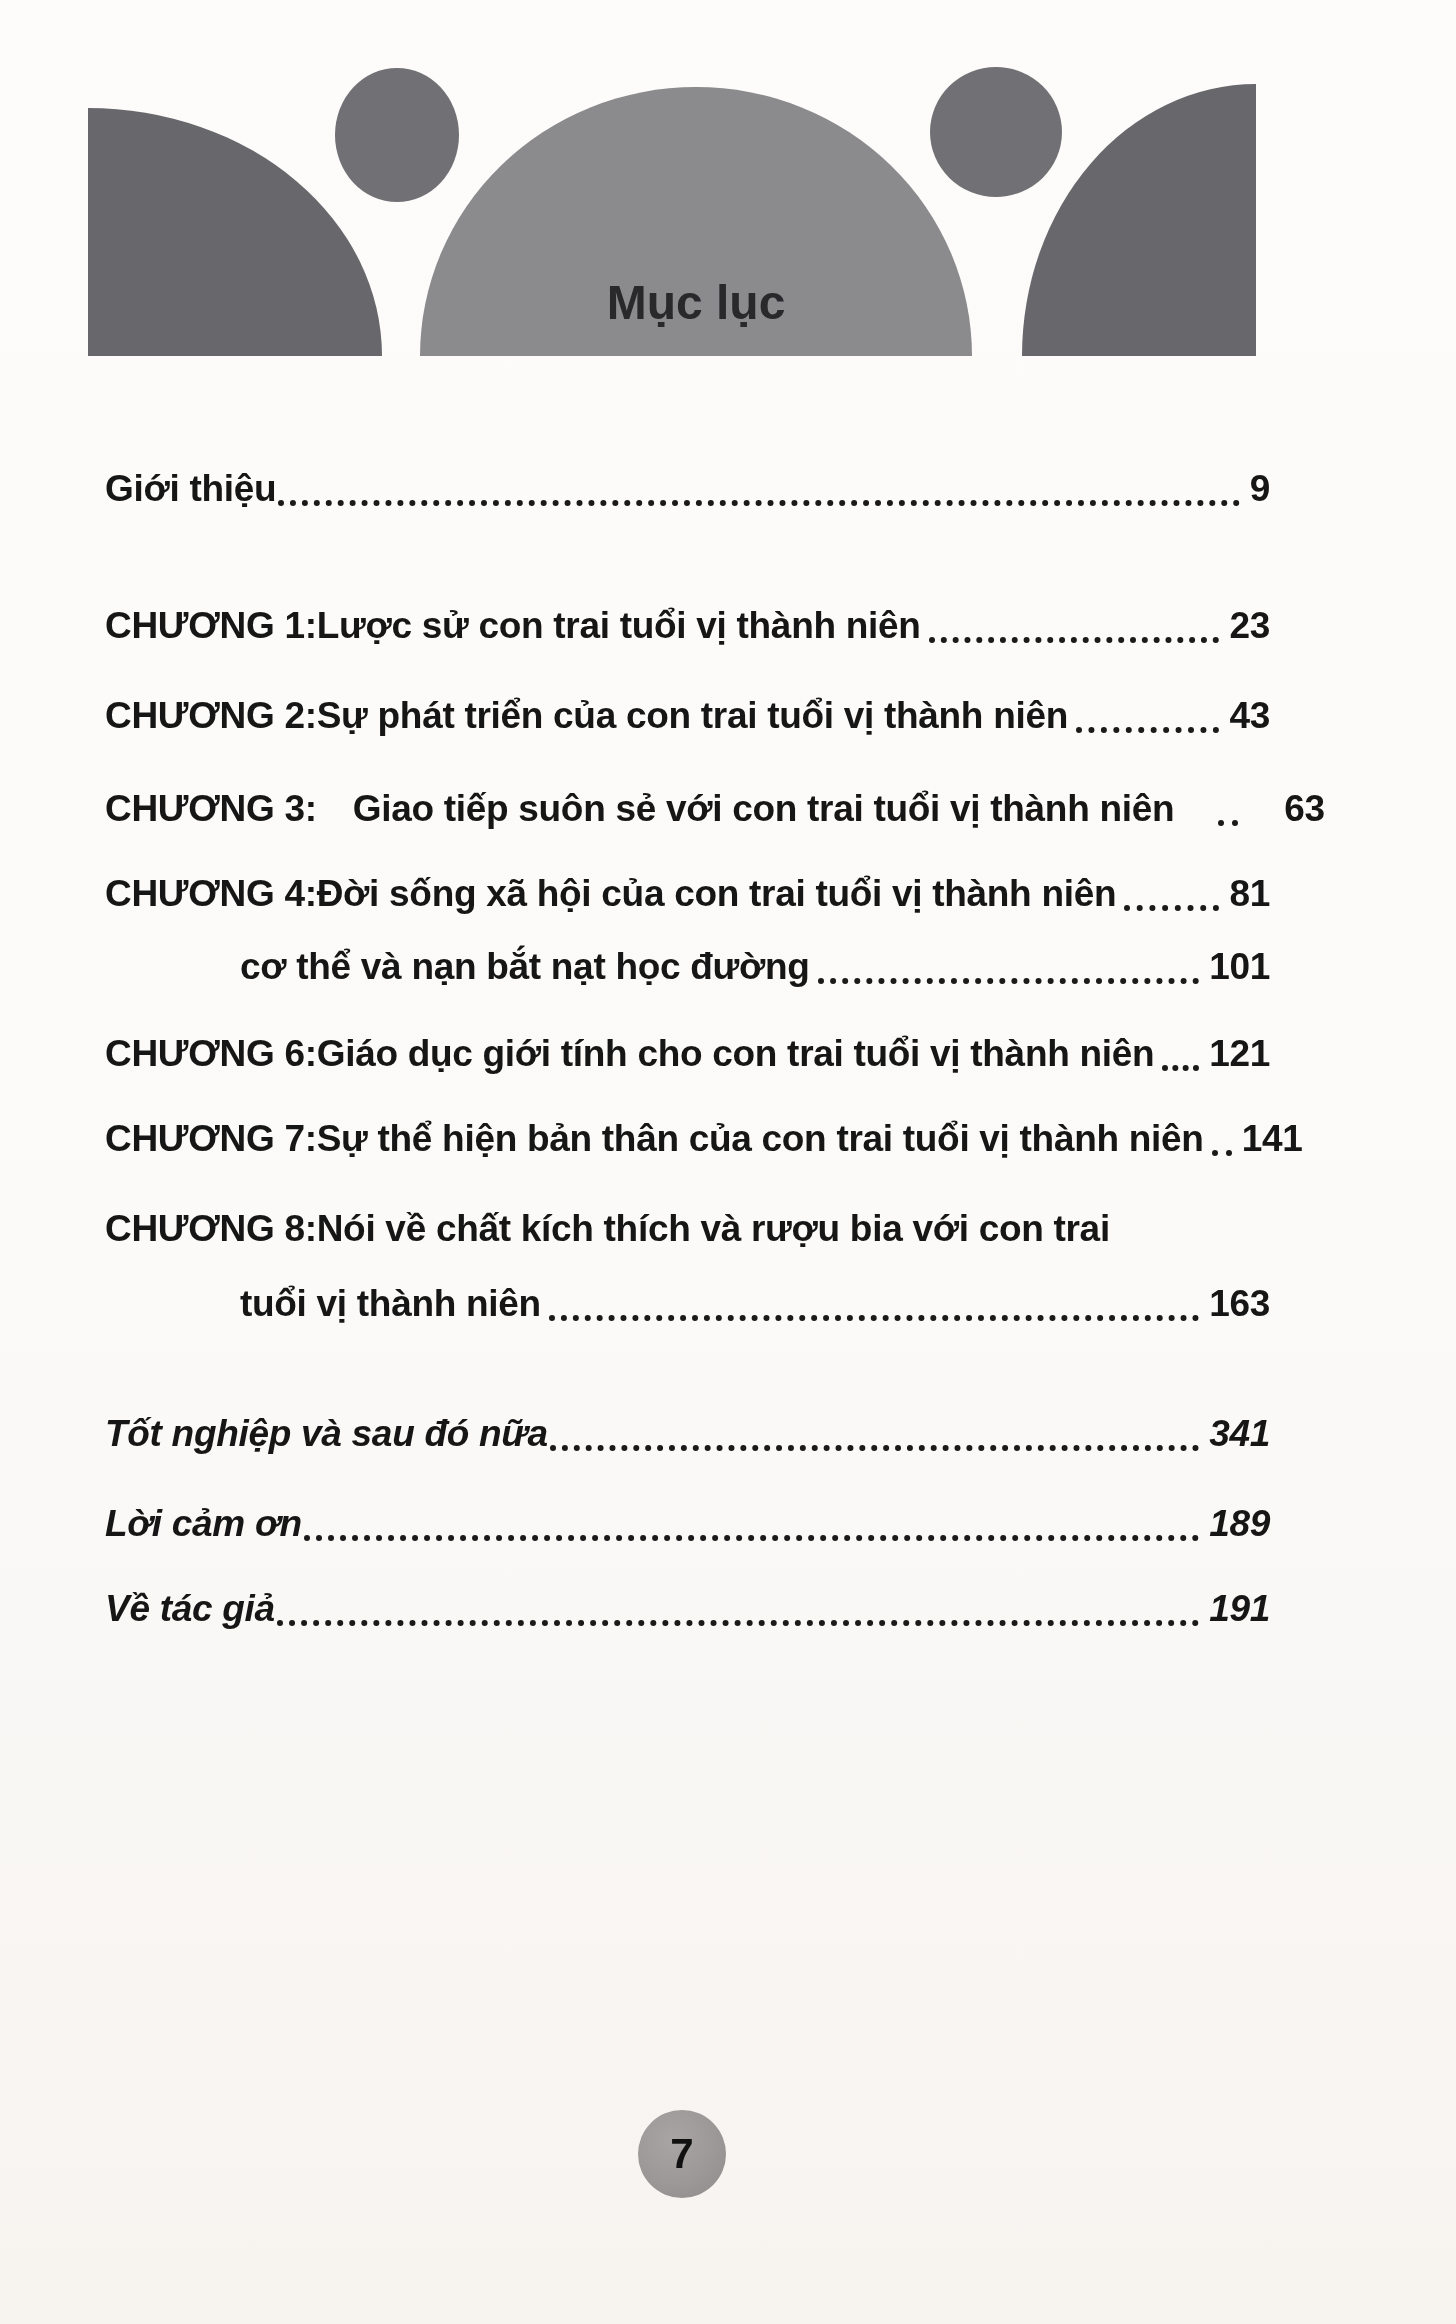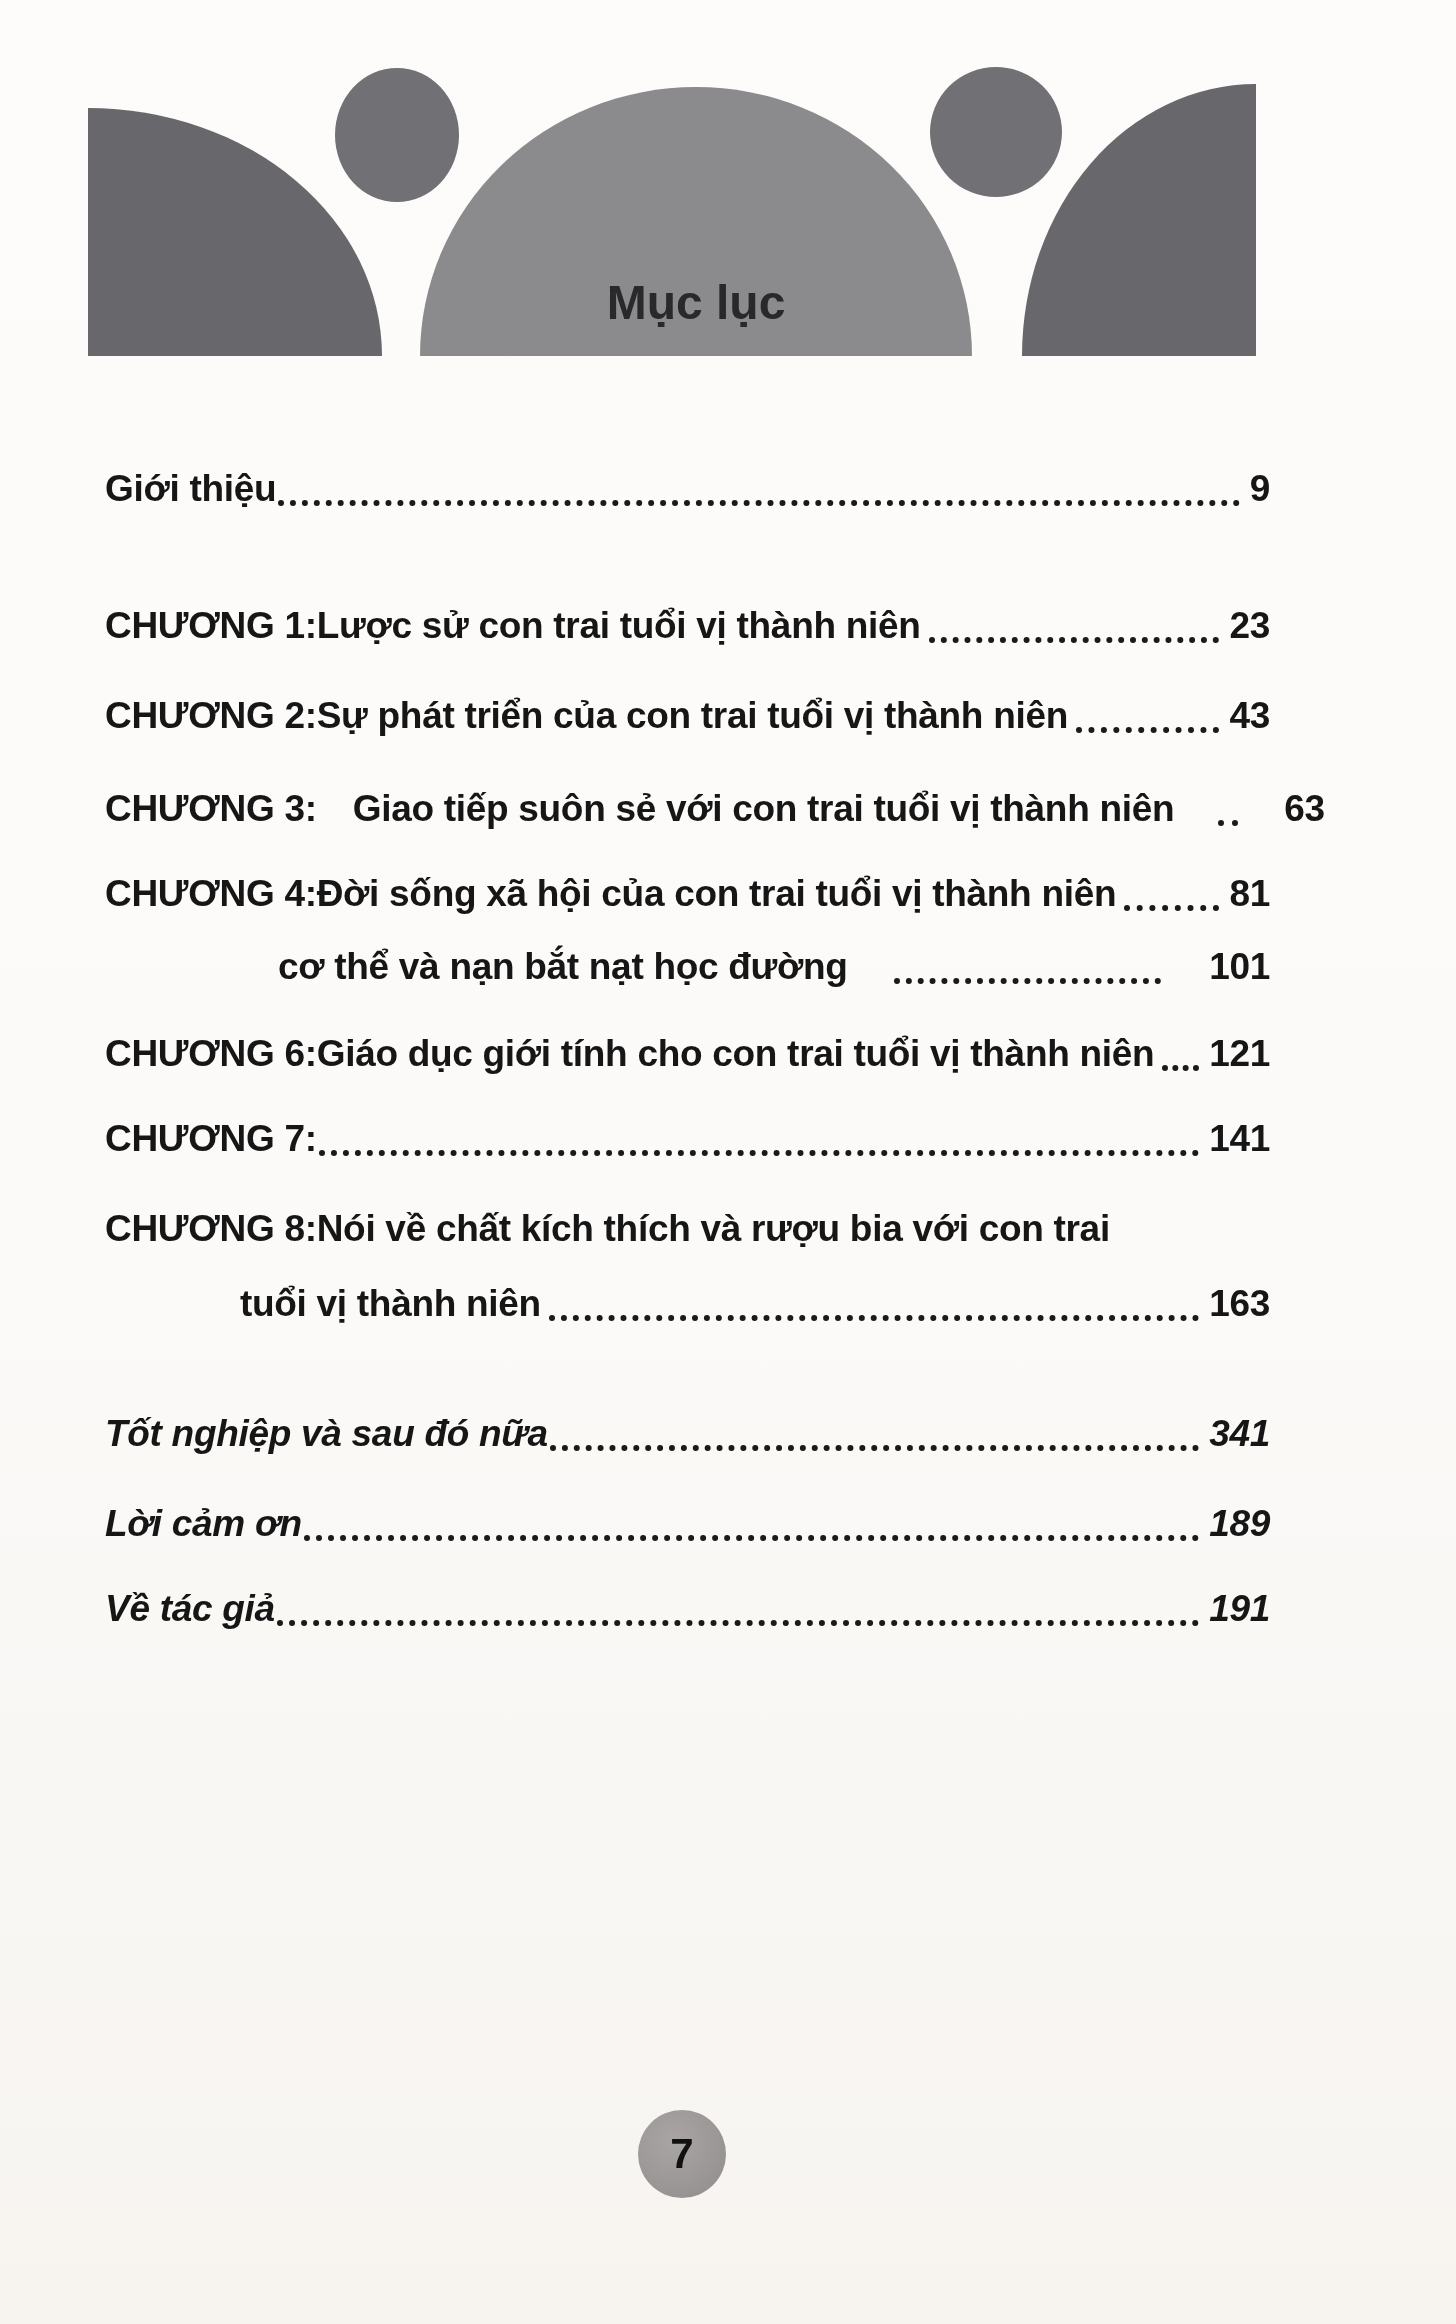--- a/index.html
+++ b/index.html
@@ -61,21 +61,21 @@
   }
   .pg{flex:0 0 auto;text-align:right;}
   .spacer{flex:0 0 auto;width:135px;}
 
   .row.intro  {margin-top:0;}
   .row.ch1    {margin-top:85px;}
   .row.ch2    {margin-top:38px;}
   .row.ch3    {margin-top:41px;gap:36px;}
   .row.ch4    {margin-top:33px;}
   .row.ch5a   {margin-top:30px;}
-  .row.ch5b   {margin-top:21px;gap:38px;}
+  .row.ch5b   {margin-top:21px;}
   .row.ch6    {margin-top:35px;}
   .row.ch7    {margin-top:33px;}
   .row.ch8a   {margin-top:38px;}
   .row.ch8b   {margin-top:23px;}
   .row.bm1    {margin-top:78px;}
   .row.bm2    {margin-top:38px;}
   .row.bm3    {margin-top:33px;}
 
   .back-matter .lbl,.back-matter .pg{font-style:italic;}
 
@@ -148,20 +148,21 @@
 
     <div class="row ch6">
       <span class="lbl">CHƯƠNG 6:</span>
       <span class="ttl">Giáo dục giới tính cho con trai tuổi vị thành niên</span>
       <span class="leader"></span>
       <span class="pg">121</span>
     </div>
 
     <div class="row ch7">
       <span class="lbl">CHƯƠNG 7:</span>
+      <span class="ttl">Sự thể hiện bản thân của con trai tuổi vị thành niên</span>
       <span class="leader"></span>
       <span class="pg">141</span>
     </div>
 
     <div class="row ch8a">
       <span class="lbl">CHƯƠNG 8:</span>
       <span class="ttl">Nói về chất kích thích và rượu bia với con trai</span>
     </div>
     <div class="row ch8b">
       <span class="spacer"></span>

